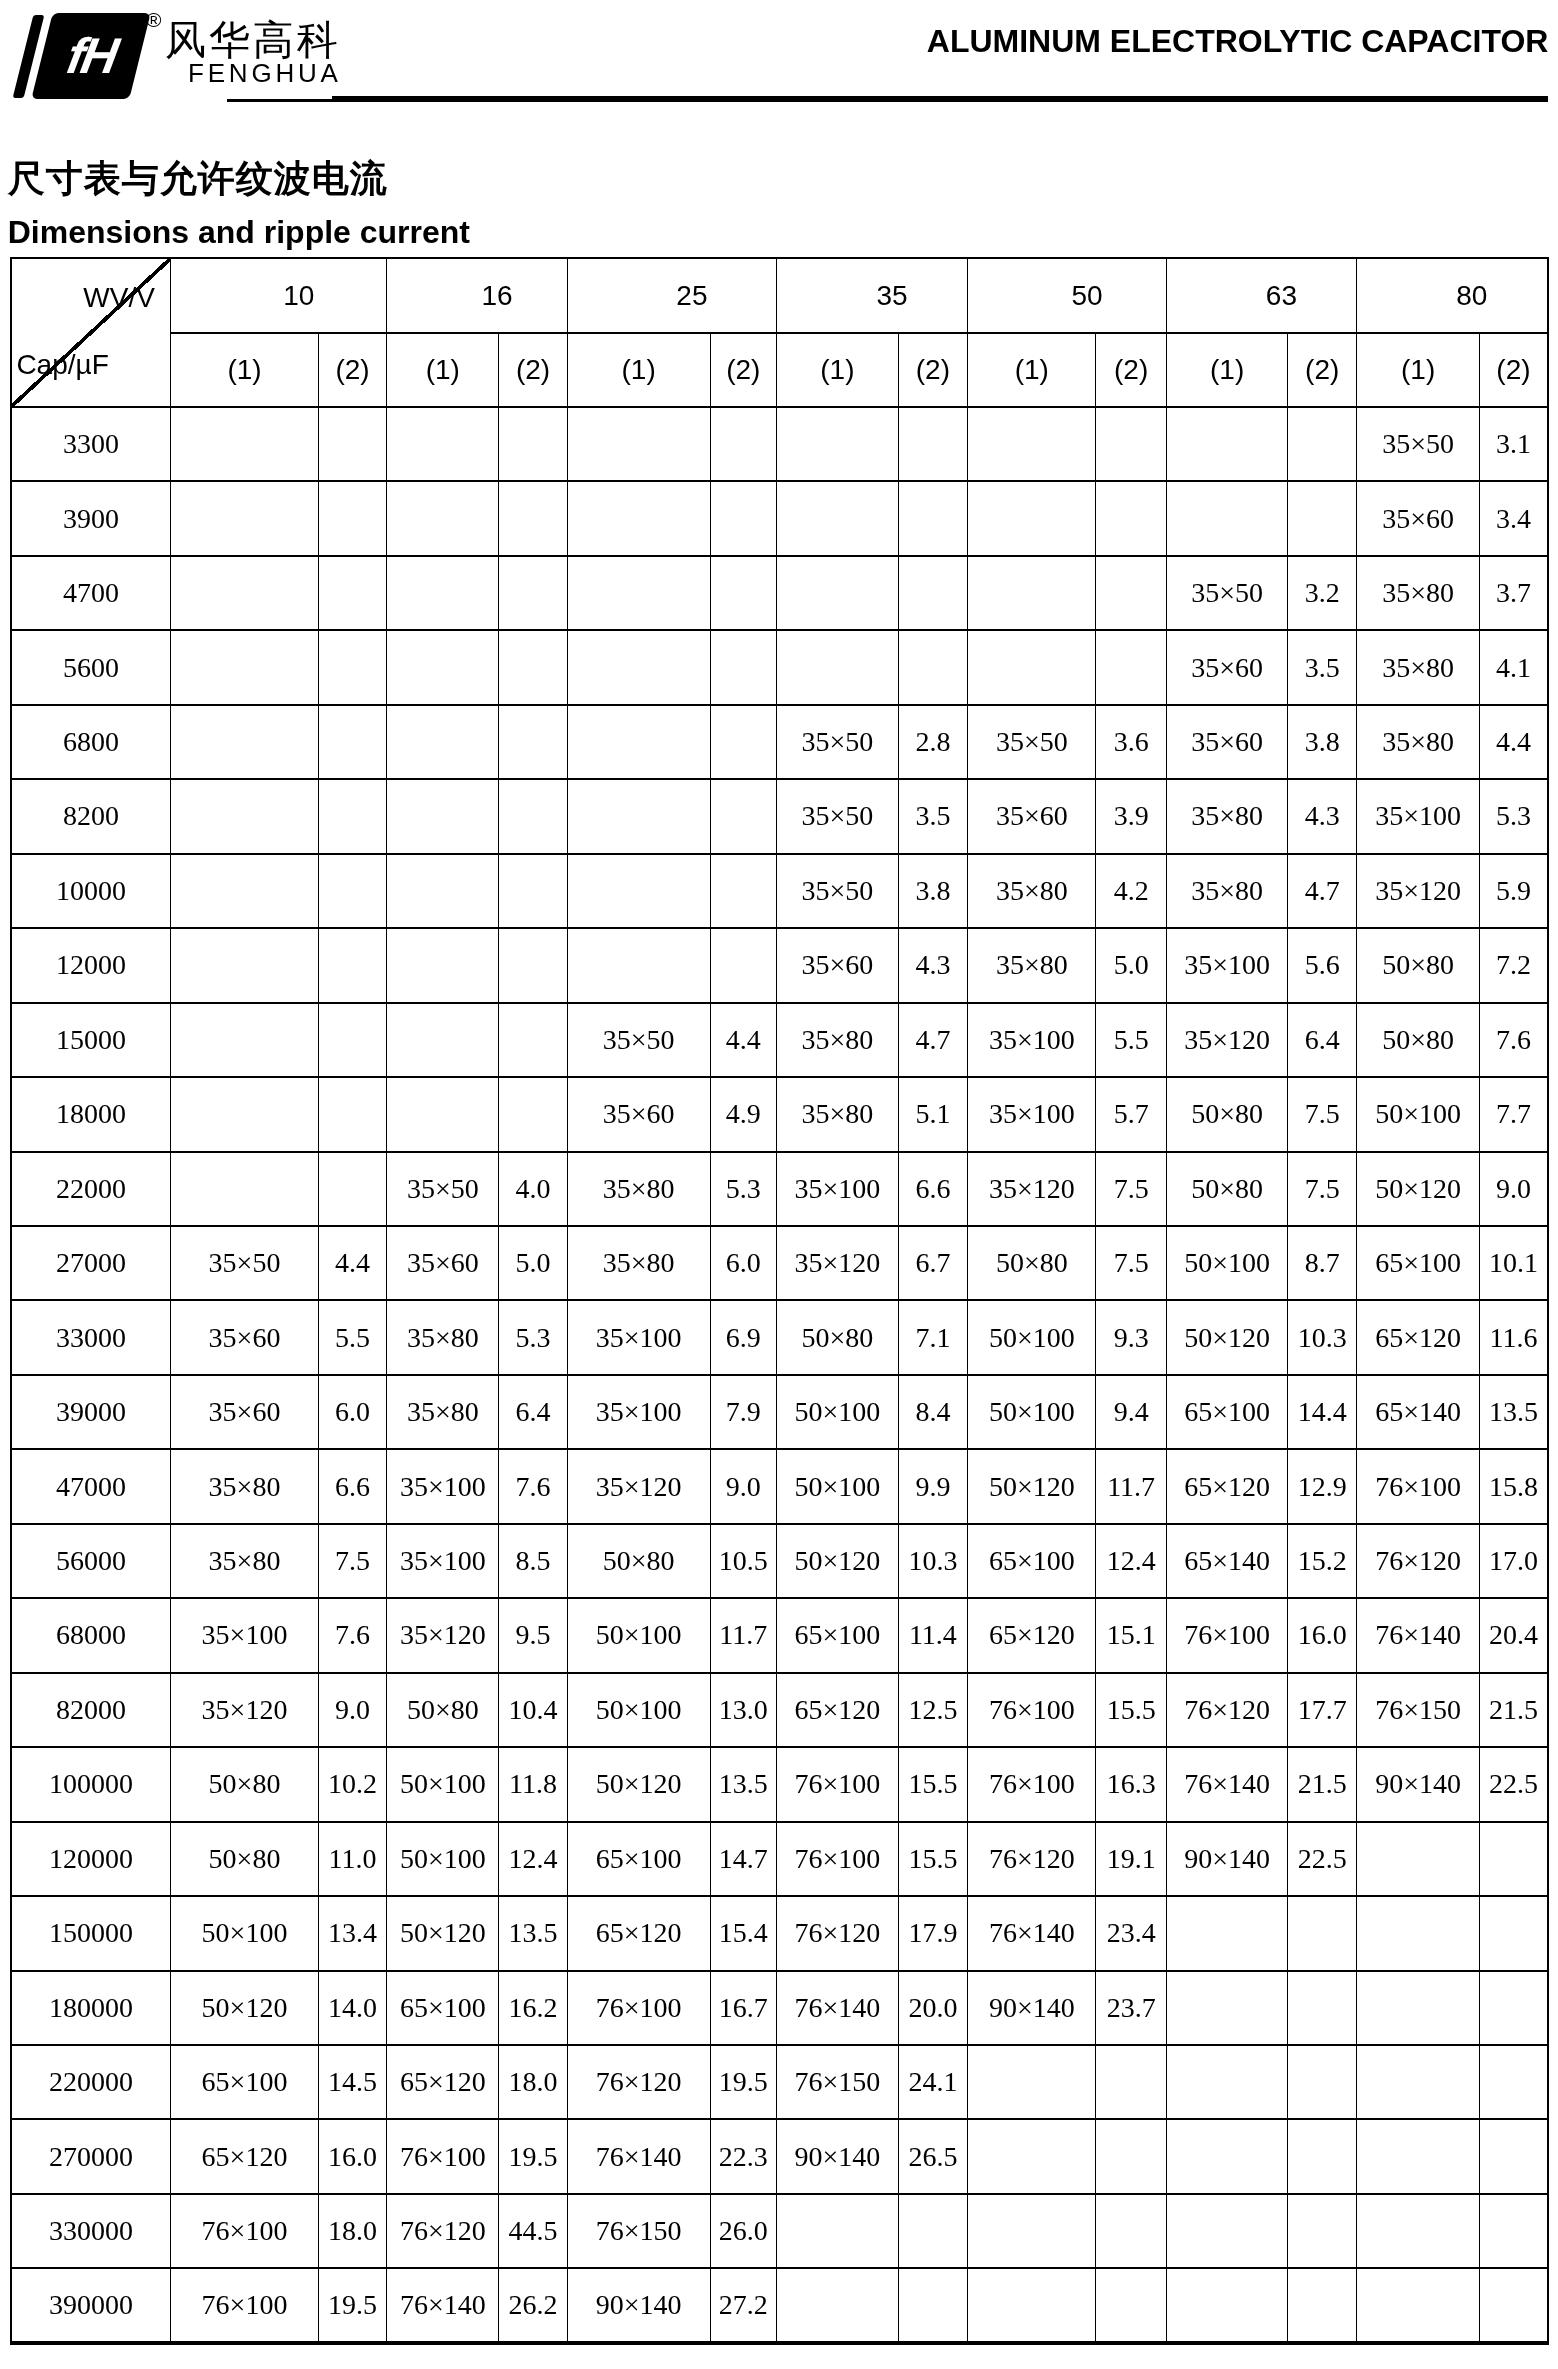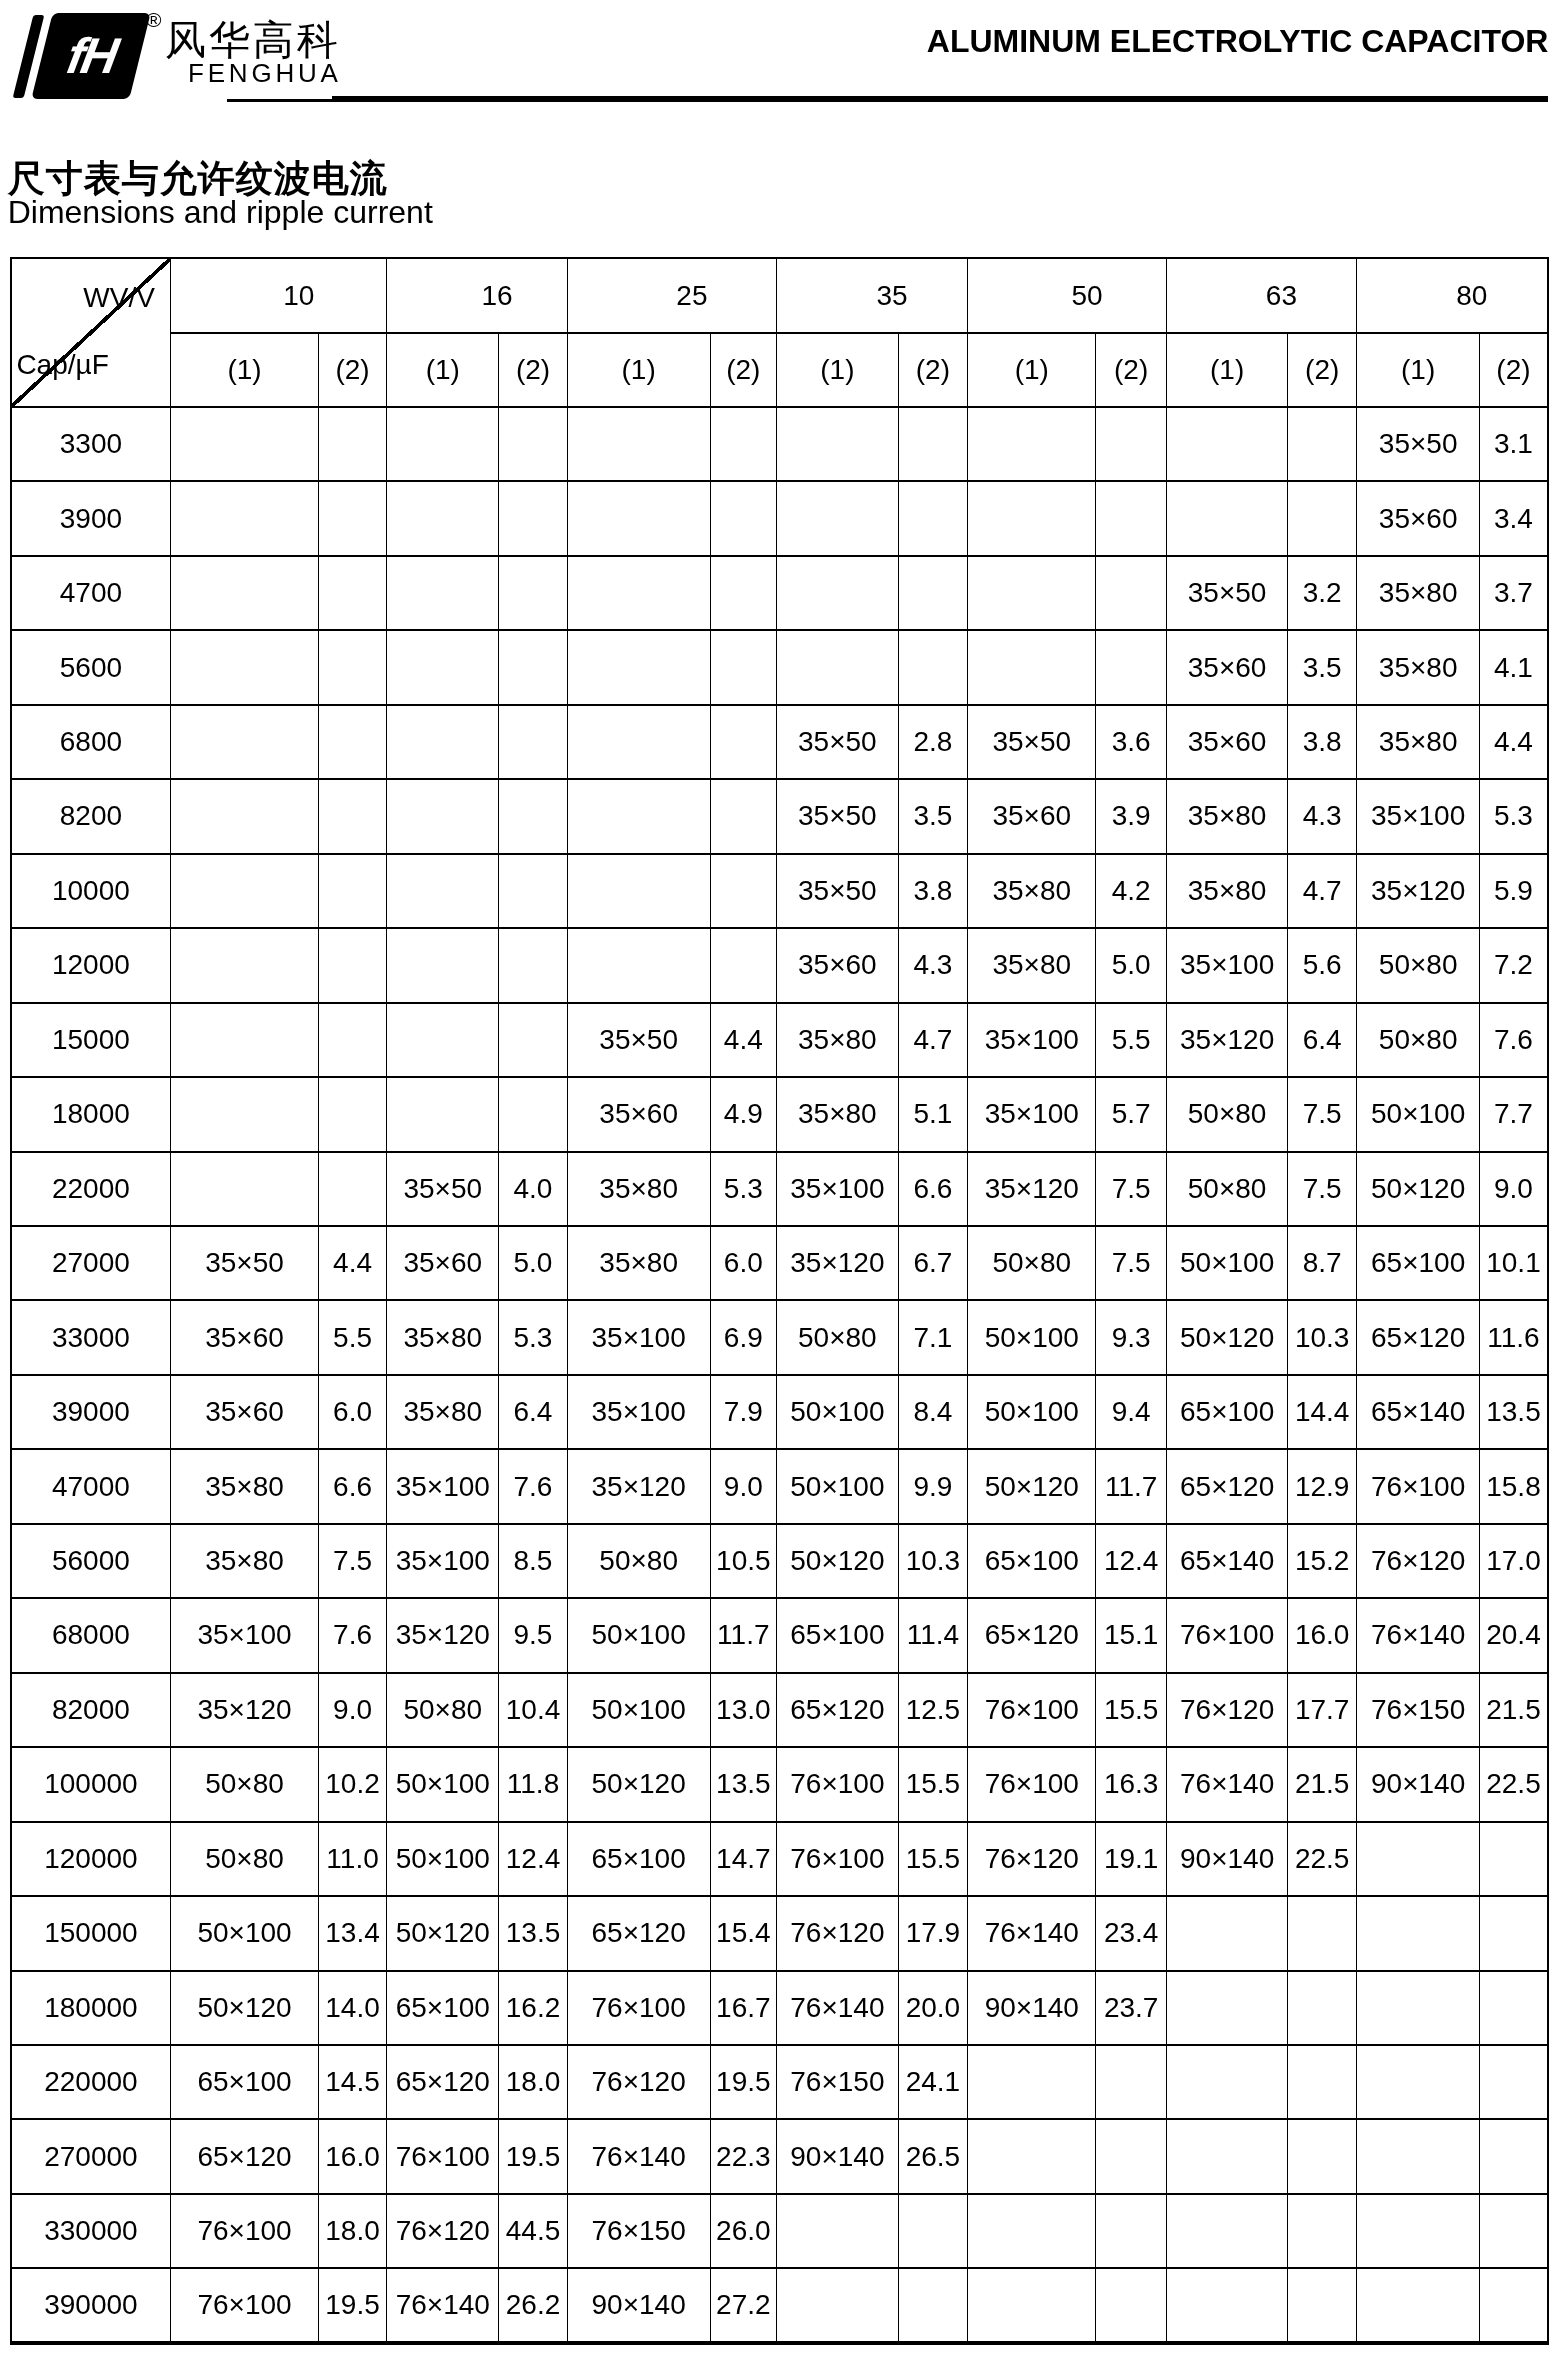--- a/index.html
+++ b/index.html
@@ -34,37 +34,37 @@
     letter-spacing:3.8px; white-space:nowrap;margin-left:21px;
   }
   .doc-title {
     position:absolute; right:9.6px; top:23px; font-size:32px; font-weight:bold;
     letter-spacing:0px; white-space:nowrap;
   }
   .rule-thin  { position:absolute; left:227px; top:99px; width:108px; height:2.9px; background:#000; }
   .rule-thick { position:absolute; left:332px; top:96px; width:1216px; height:5.8px; background:#000; }
 
   .heading-zh { position:absolute; left:7.7px; top:154px; font-size:37px; font-weight:bold; letter-spacing:1px; }
-  .heading-en { position:absolute; left:7.7px; top:194px; font-size:32px; font-weight:normal; }
+  .heading-en { position:absolute; left:7.7px; top:214px; font-size:32px; font-weight:bold; }
 
   
   table.dim {
     position:absolute; left:9.6px; top:257px; width:1539px; height:2088px;
     border-collapse:collapse; table-layout:fixed;
     border:2.9px solid #000;
   }
   table.dim th, table.dim td {
     border-left:1.9px solid #000; border-right:1.9px solid #000;
     border-top:2.9px solid #000; border-bottom:2.9px solid #000;
     font-size:28px; font-weight:normal; text-align:center; vertical-align:middle;
     padding:0; overflow:hidden; white-space:nowrap;
   }
   table.dim thead tr.vrow th { height:75px;padding-left:40px; }
   table.dim thead tr.srow th { height:74px; }
-  table.dim tbody tr { height:74px; }
+  table.dim tbody tr { height:74px;font-family:Liberation Serif, serif; }
   table.dim tbody tr:last-child td, table.dim tbody tr:last-child th { border-bottom:4.8px solid #000; }
 
   th.corner {
     position:relative; padding:0;
     background-image:linear-gradient(to bottom right,
       transparent 0, transparent calc(50% - 1.9px),
       #000 calc(50% - 1.9px), #000 calc(50% + 1.9px),
       transparent calc(50% + 1.9px), transparent 100%);
   }
   .corner-top    { position:absolute; top:23px;  right:15.4px; }

